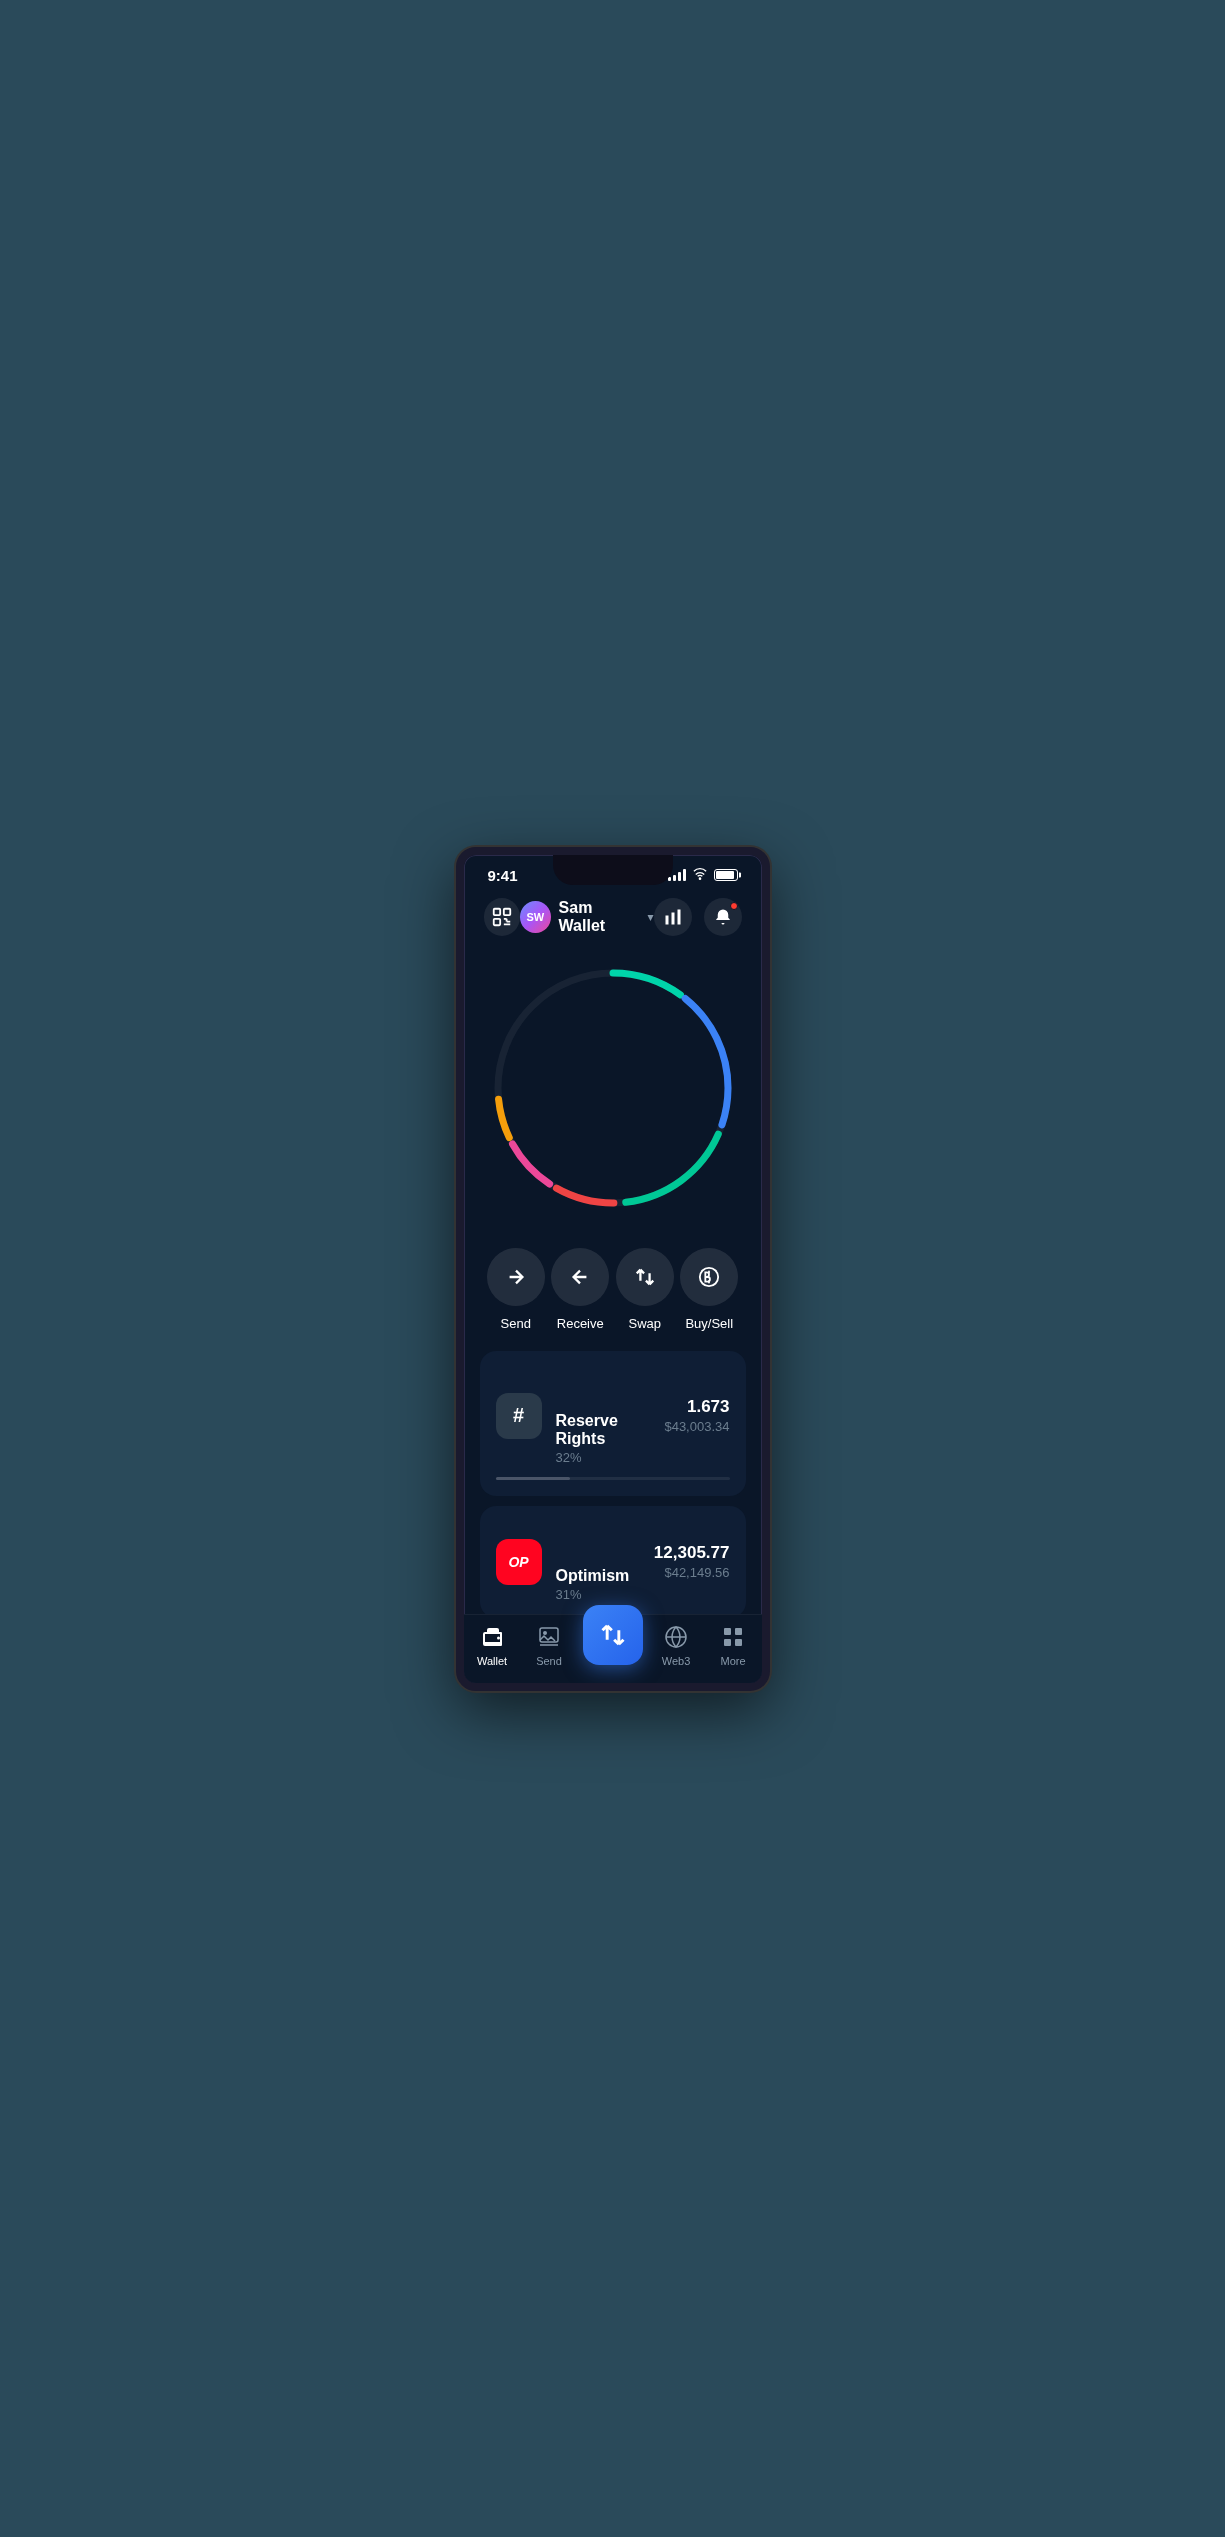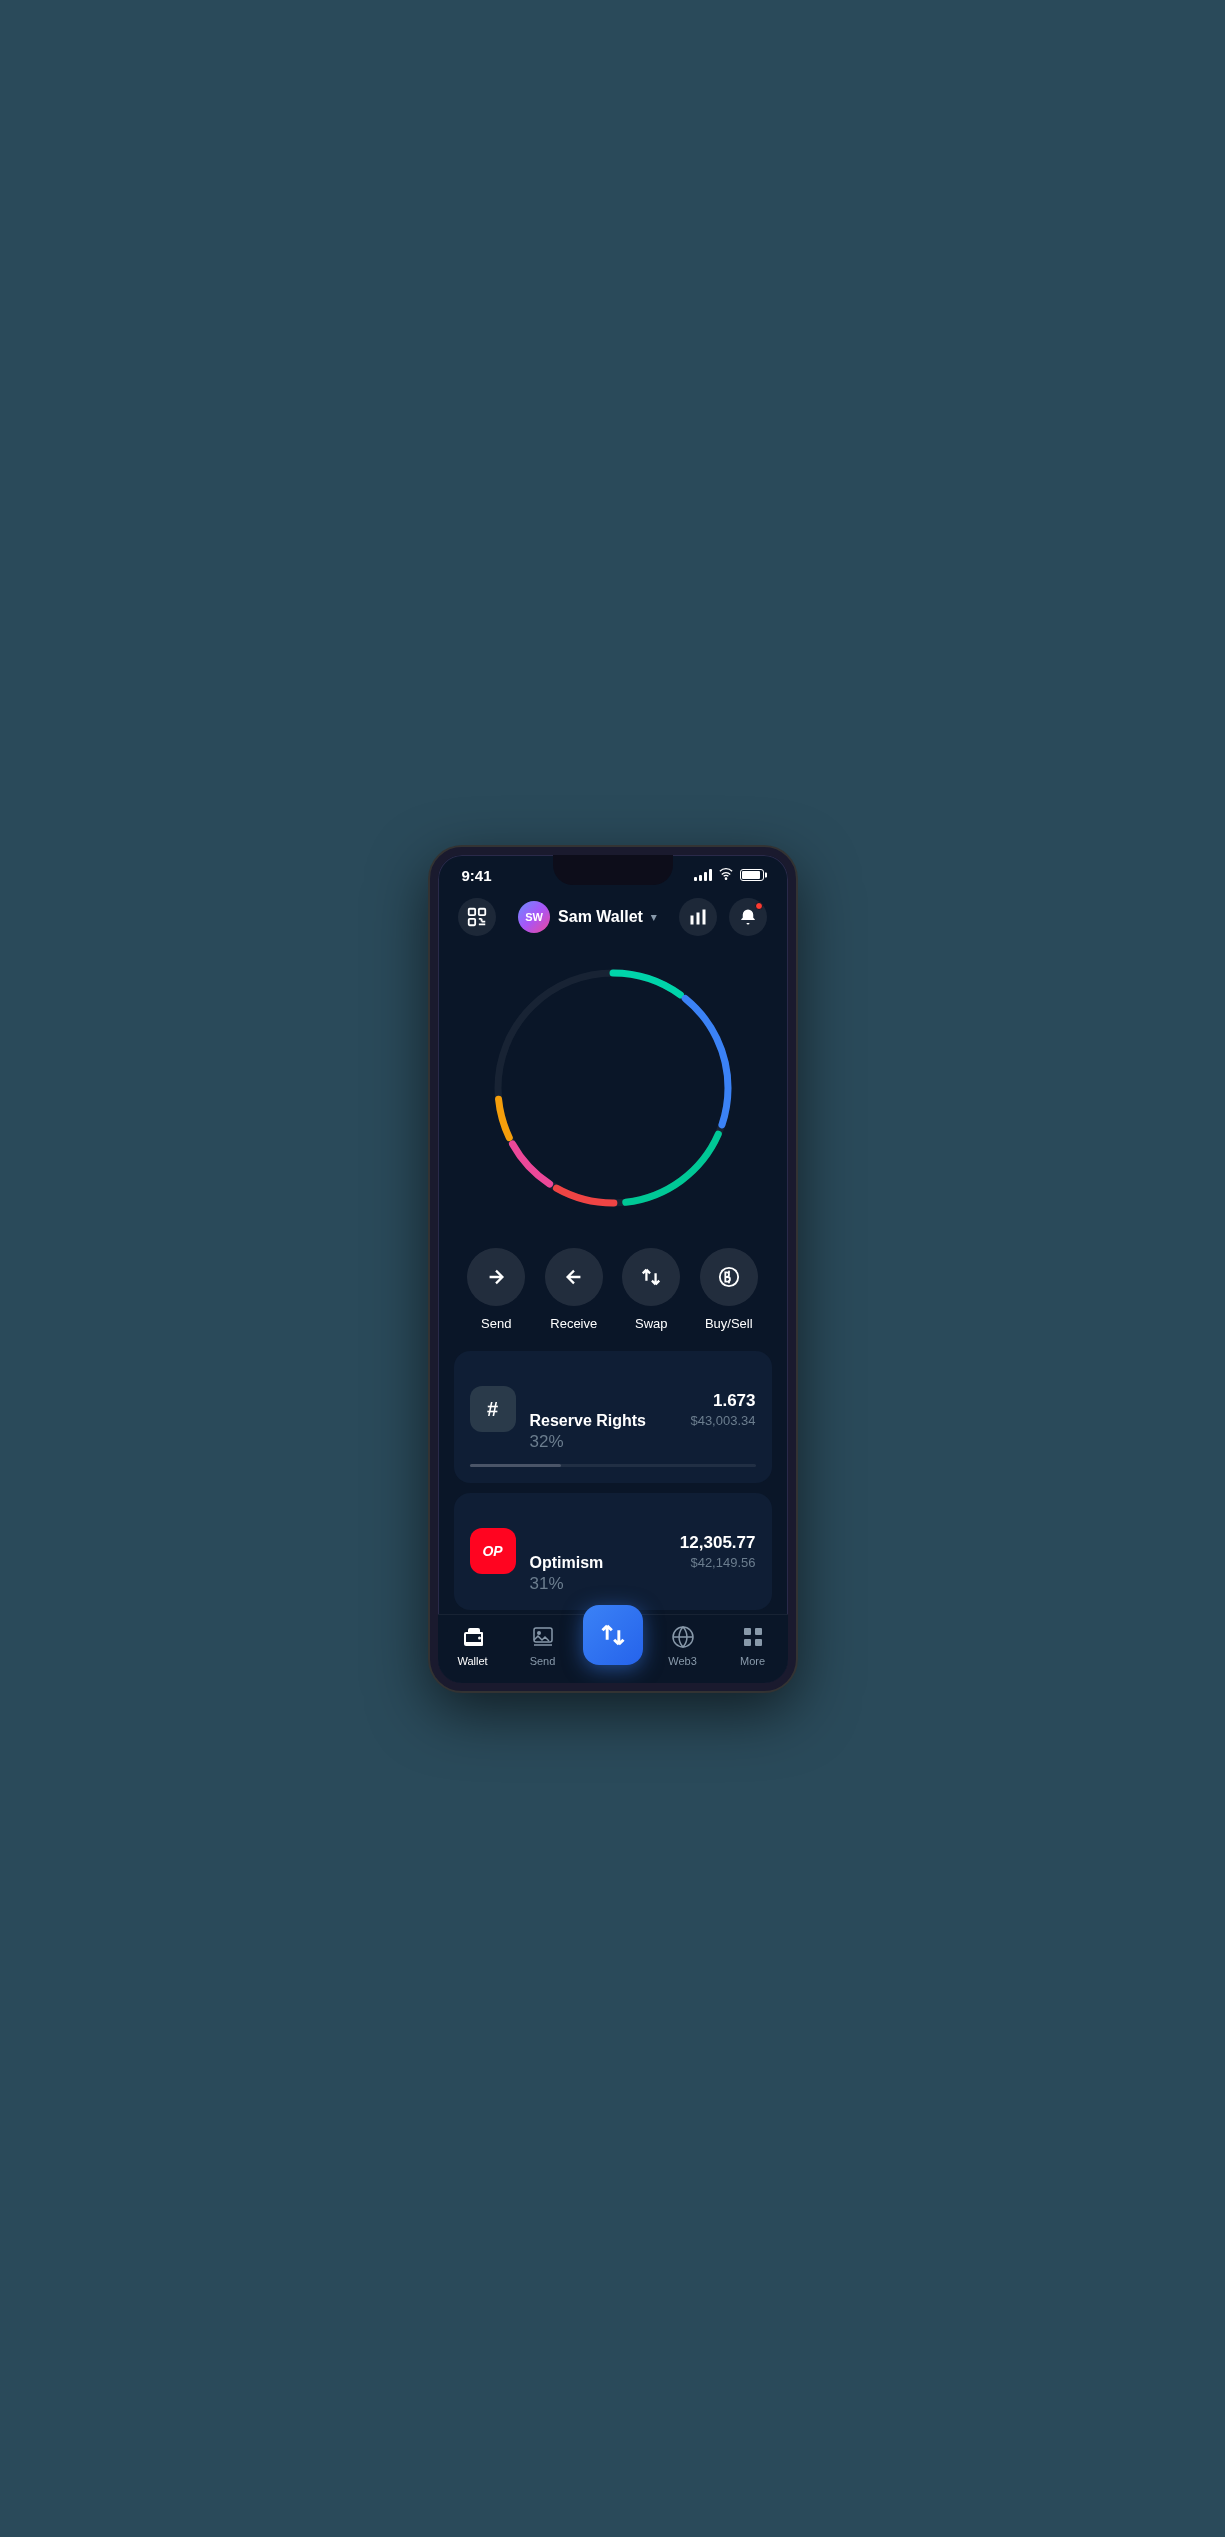--- a/index.html
+++ b/index.html
@@ -8,24 +8,24 @@
     body {
       background: #2a4a5a;
       display: flex;
       justify-content: center;
       align-items: center;
       min-height: 100vh;
       font-family: -apple-system, BlinkMacSystemFont, 'SF Pro Display', 'Segoe UI', sans-serif;
     }
 
     .phone-frame {
-      width: 366px;
+      width: 314px;
       height: 844px;
       background: #0a1628;
-      border-radius: 32px;
+      border-radius: 20px;
       border: 8px solid #1a1a2e;
       box-shadow: 0 0 0 2px #333, 0 20px 60px rgba(0,0,0,0.6), inset 0 0 0 1px #2a2a4a;
       overflow: hidden;
       position: relative;
       display: flex;
       flex-direction: column;
     }
 
     
     .notch {
@@ -366,21 +366,21 @@
     .asset-name {
       color: #ffffff;
       font-size: 16px;
       font-weight: 600;
       margin-bottom: 2px;
       margin-top: 45px;
     }
 
     .asset-pct {
       color: #6b7d8e;
-      font-size: 17px;
+      font-size: 13px;
     }
 
     .asset-values {
       text-align: right;
     }
 
     .asset-amount {
       color: #ffffff;
       font-size: 17px;
       font-weight: 600;

